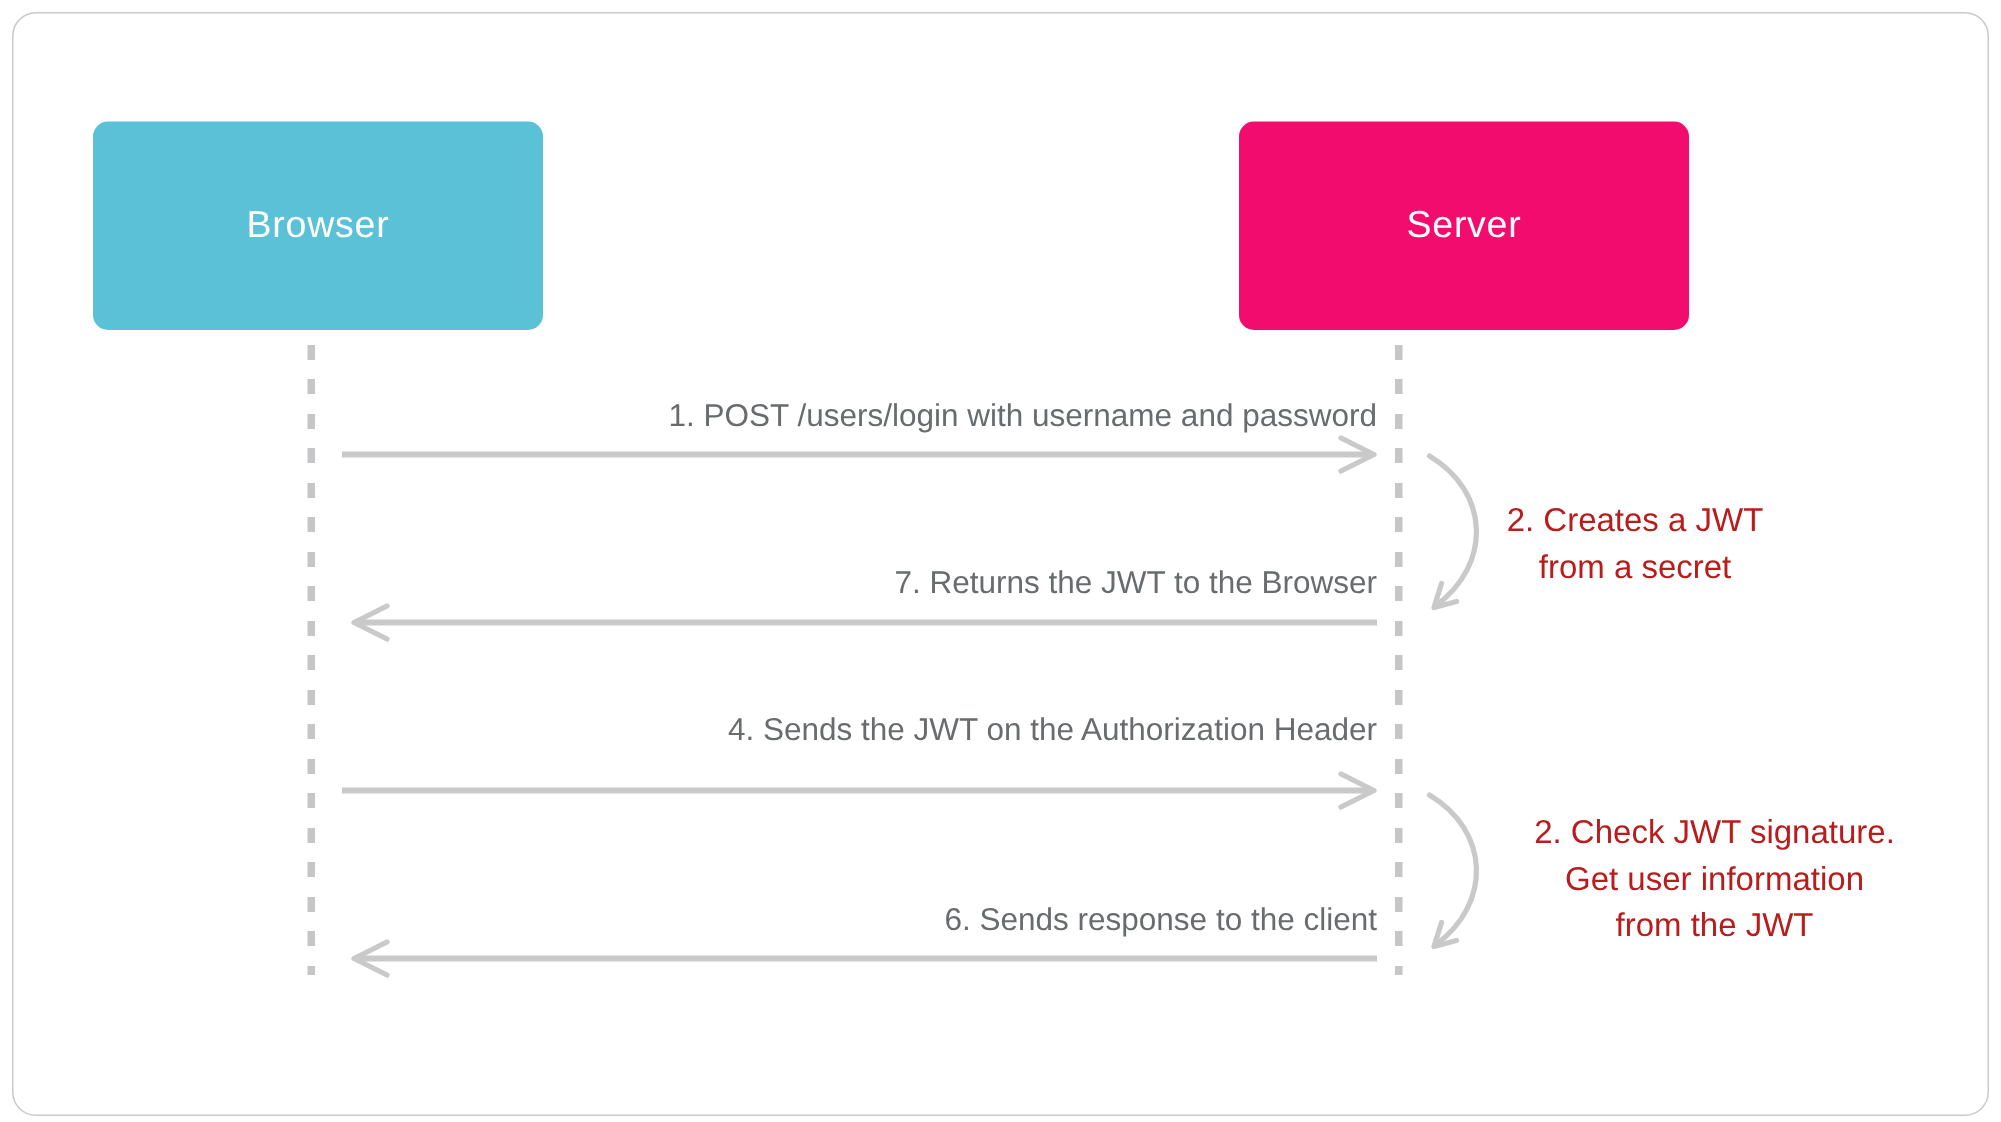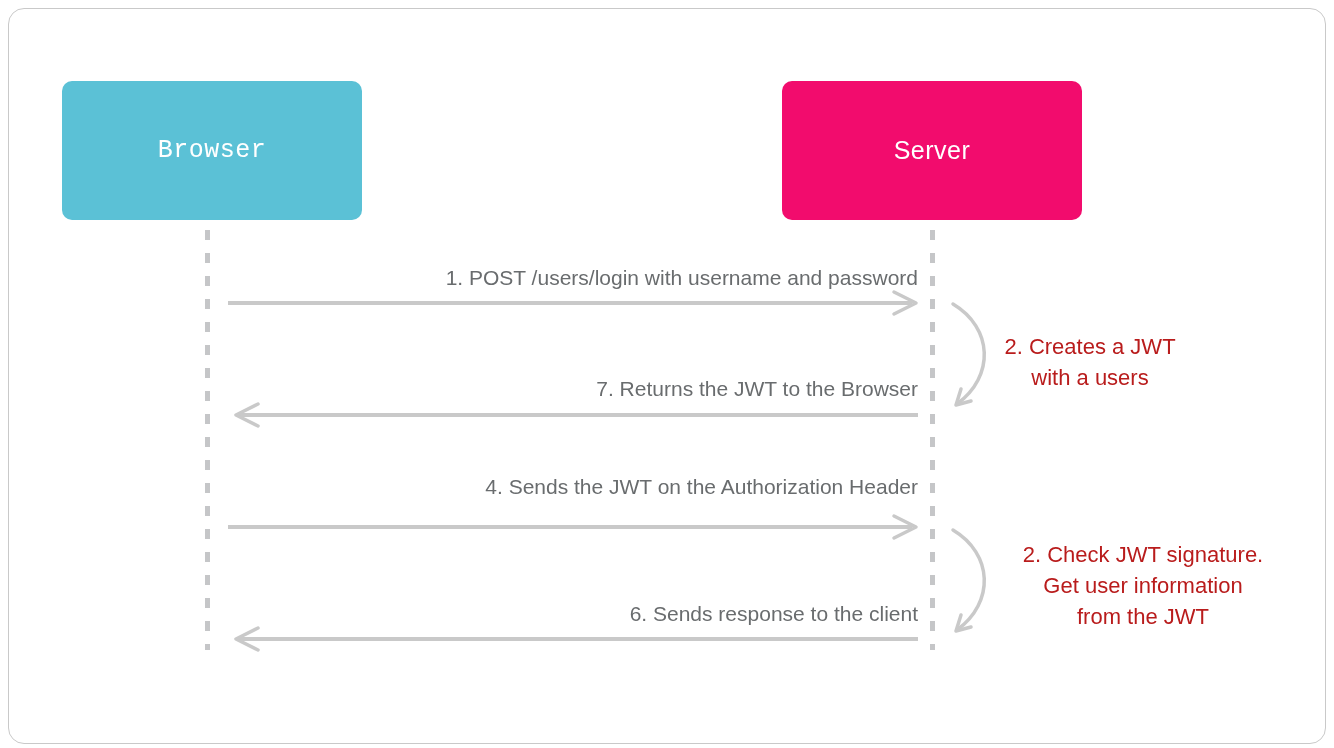--- a/index.html
+++ b/index.html
@@ -26,21 +26,21 @@
     display: flex;
     align-items: center;
     justify-content: center;
   }
   .actor-box .actor-label {
     color: #ffffff;
     font-size: 25px;
     letter-spacing: 0.5px;
   }
   .actor-browser { left: 62px; top: 81px; background: #5bc1d6; }
-  .actor-server  { left: 782px; top: 81px; background: #f20c6d; }
+  .actor-server  { left: 826px; top: 81px; background: #f20c6d; }
   .lifeline {
     position: absolute;
     width: 5px;
     top: 230px;
     height: 420px;
     background: repeating-linear-gradient(
       to bottom,
       #c5c6c8 0px, #c5c6c8 10px,
       transparent 10px, transparent 23px
     );
@@ -67,21 +67,21 @@
     line-height: 31px;
   }
   .note span { display: block; }
 </style>
 </head>
 <body>
 
 <div class="screen">
   <div class="card"></div>
 
-  <div class="actor-box actor-browser" style="background-color: rgb(91, 193, 214); font-family: Liberation Mono, monospace;">
+  <div class="actor-box actor-browser" style="background-color: rgb(91, 193, 214);">
     <span class="actor-label">Browser</span>
   </div>
   <div class="actor-box actor-server" style="background-color: rgb(242, 12, 109);">
     <span class="actor-label">Server</span>
   </div>
 
   <div class="lifeline lifeline-browser"></div>
   <div class="lifeline lifeline-server"></div>
 
   <div class="msg-label" style="top:265px">1. POST /users/login with username and password</div>
@@ -89,21 +89,21 @@
     <line x1="2" y1="15" x2="686" y2="15" stroke="#c9c9c9" stroke-width="4"></line>
     <polyline points="668,4 690,15 668,26" fill="none" stroke="#c9c9c9" stroke-width="3.5" stroke-linecap="round" stroke-linejoin="round"></polyline>
   </svg>
 
   <svg class="selfcall-arrow" style="left:933px; top:298px">
     <path d="M 20 6 C 60 30, 62 78, 24 106" fill="none" stroke="#c9c9c9" stroke-width="3.5" stroke-linecap="round"></path>
     <polyline points="38,103 23,107 28,91" fill="none" stroke="#c9c9c9" stroke-width="3.5" stroke-linecap="round" stroke-linejoin="round"></polyline>
   </svg>
   <div class="note" style="left:965px; top:331px">
     <span>2. Creates a JWT</span>
-    <span>with a users</span>
+    <span>from a secret</span>
   </div>
 
   <div class="msg-label" style="top:376px">7. Returns the JWT to the Browser</div>
   <svg class="msg-arrow" style="top:400px">
     <line x1="12" y1="15" x2="692" y2="15" stroke="#c9c9c9" stroke-width="4"></line>
     <polyline points="32,4 10,15 32,26" fill="none" stroke="#c9c9c9" stroke-width="3.5" stroke-linecap="round" stroke-linejoin="round"></polyline>
   </svg>
 
   <div class="msg-label" style="top:474px">4. Sends the JWT on the Authorization Header</div>
   <svg class="msg-arrow" style="top:512px">

